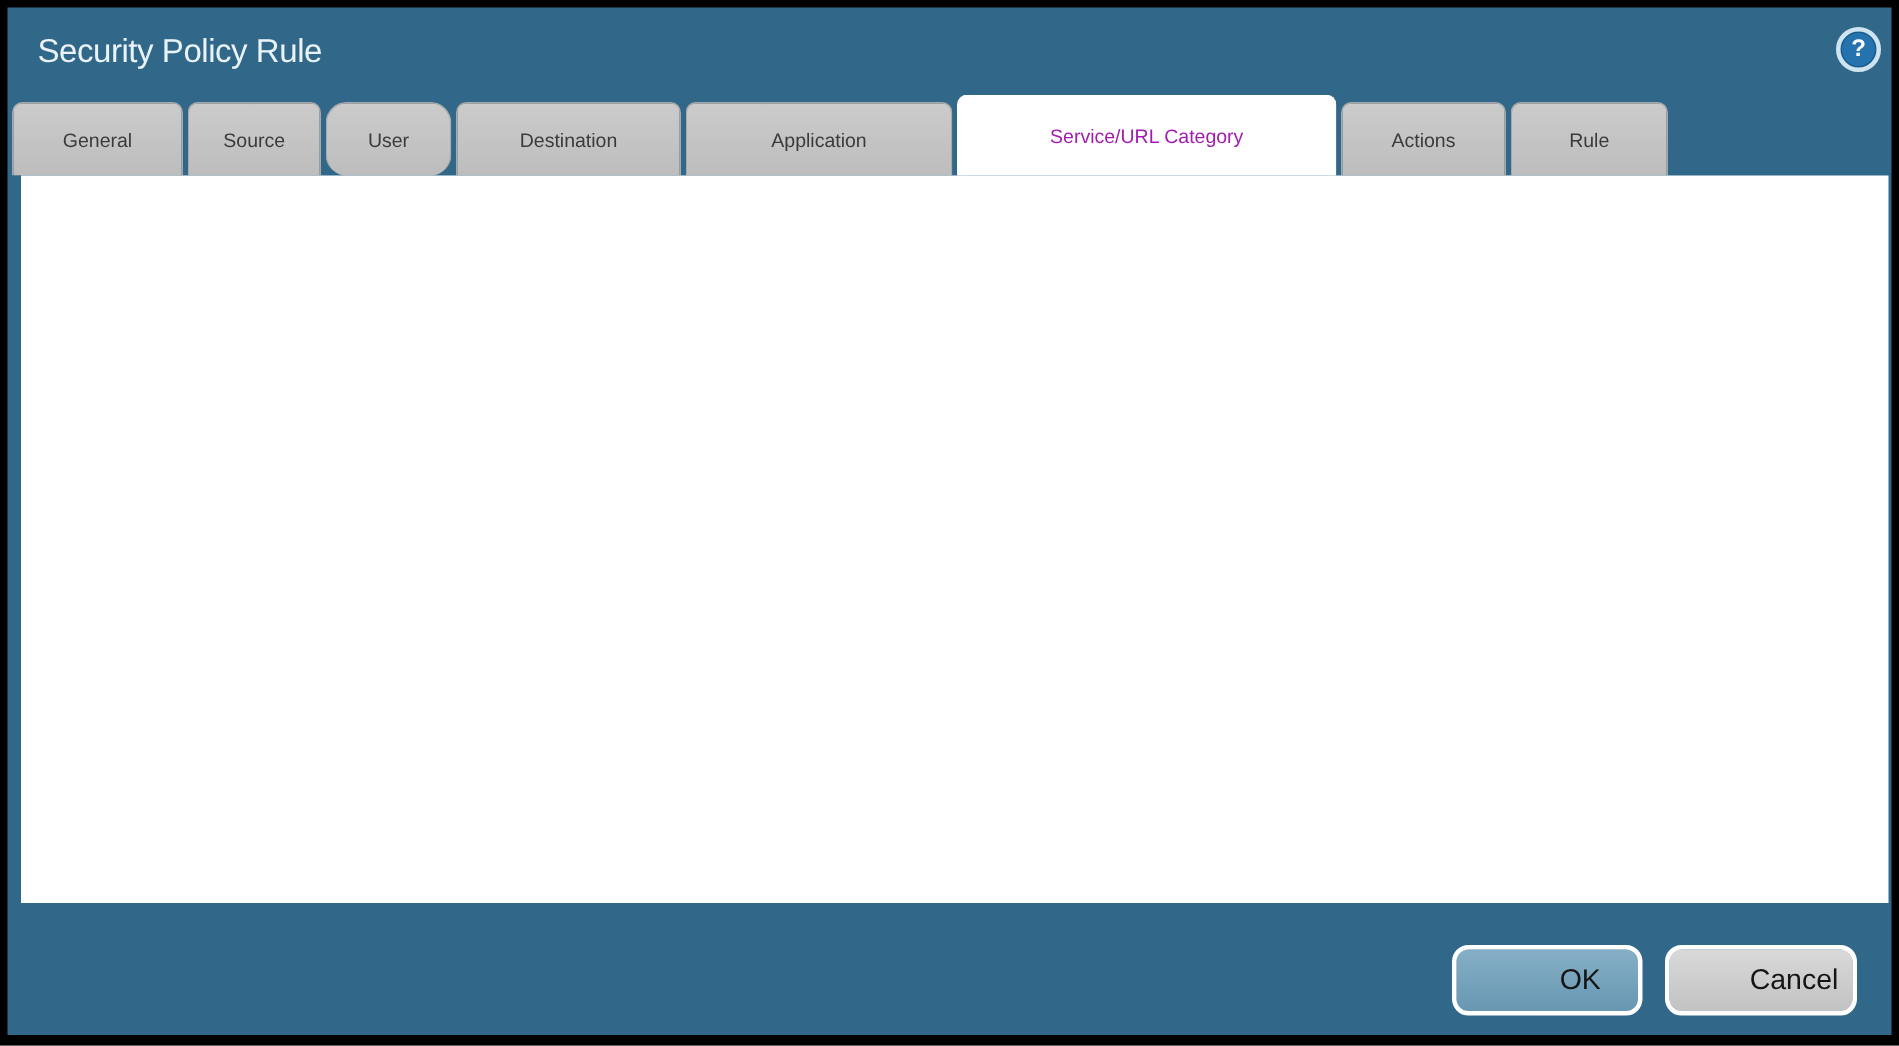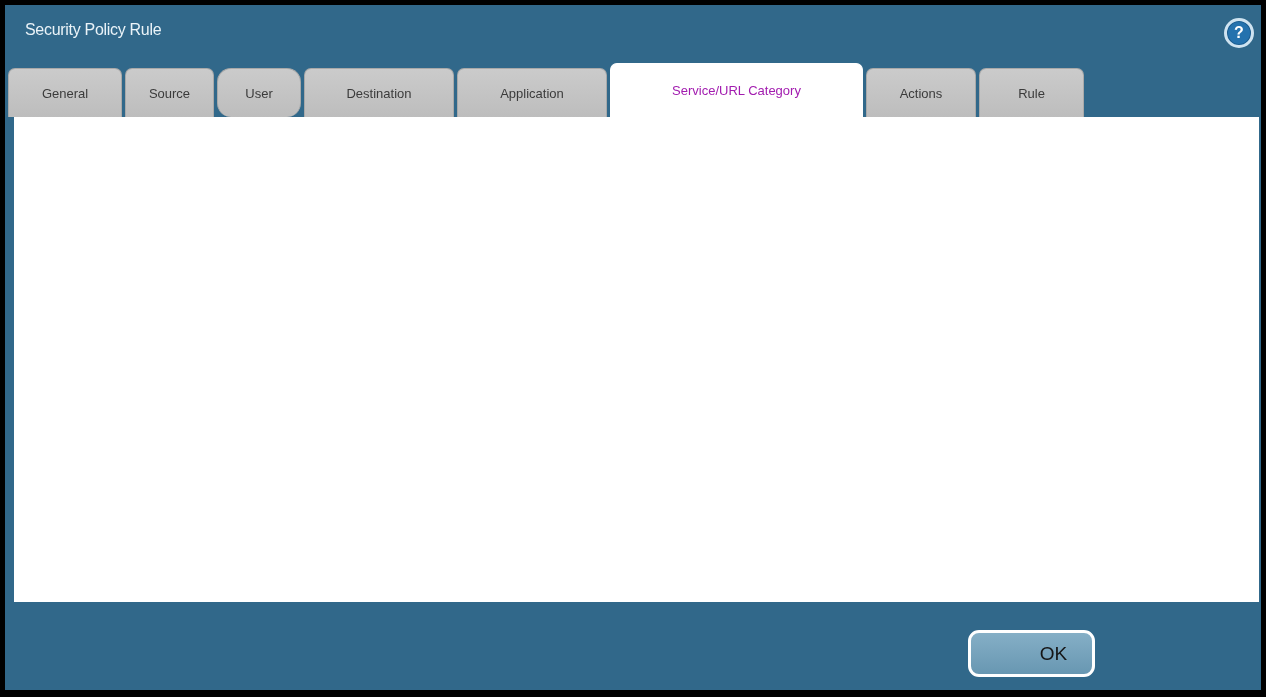--- a/index.html
+++ b/index.html
@@ -1,32 +1,32 @@
 <!DOCTYPE html>
 <html><head>
 <meta charset="utf-8">
 <style>
   * { margin:0; padding:0; box-sizing:border-box; }
   body { font-family:"Liberation Sans", sans-serif; background:#000; }
   .frame { position:relative; width:1266px; height:697px; background:#000; overflow:hidden; }
   .screen { position:absolute; left:5px; top:5px; right:5px; bottom:7px; background:#31688a; }
 
   
-  .dialog-title { position:absolute; left:20px; top:16px; font-size:16px; color:#eaf3f8; letter-spacing:-0.3px; }
+  .dialog-title { position:absolute; left:20px; top:16px; font-size:22px; color:#eaf3f8; letter-spacing:-0.3px; }
   .help-icon { position:absolute; left:1219px; top:13px; width:30px; height:30px; border-radius:50%;
     background:#2472ae; border:3px solid #cfe3f0; box-shadow:0 0 0 1px #1b5c8d inset; cursor:pointer;
     display:flex; align-items:center; justify-content:center; color:#fff; font-size:16px; font-weight:bold; }
 
   
   .tabrow { position:absolute; left:3px; top:58px; height:54px; display:flex; align-items:flex-end; }
   .tab { height:49px; margin-right:3px; background:linear-gradient(#cbcbcb,#bdbdbd);
     border-radius:7px 7px 0 0; display:flex; align-items:center; justify-content:center;
     font-size:13px; color:#3b3b3b; cursor:pointer; border:1px solid #a9a9a9; border-bottom:none; }
   .tab:nth-child(1){ width:114px; } .tab:nth-child(2){ width:89px; } .tab:nth-child(3){ width:84px;border-radius:14px; }
-  .tab:nth-child(4){ width:150px; } .tab:nth-child(5){ width:150px; } .tab:nth-child(6){ width:253px; }
+  .tab:nth-child(4){ width:150px; } .tab:nth-child(5){ width:178px; } .tab:nth-child(6){ width:253px; }
   .tab:nth-child(7){ width:110px; } .tab:nth-child(8){ width:105px; }
   .tab.active { height:54px; background:#ffffff; border-color:#ffffff; color:#a21caf; z-index:3; }
 
   .dialog-body { position:absolute; left:9px; top:112px; width:1245px; height:485px; background:#ffffff; z-index:1; }
 
   
   .panel { position:absolute; display:flex; flex-direction:column; }
   .panel-left  { left:22px;  top:142px; width:608px; height:423px; }
   .panel-right { left:637px; top:142px; width:605px; height:426px; }
   .panel-toolbar { height:40px; background:#3e4a52; display:flex; align-items:center; flex:none; }
@@ -170,15 +170,16 @@
             <svg width="15" height="15" viewBox="0 0 14 14">
                 <rect x="1" y="5" width="12" height="4" rx="1" fill="#8d4a3e"></rect>
               </svg>
           </span>
           <span class="ft-label">Delete</span>
         </button>
       </div>
     </div>
 
     <button class="btn btn-ok">OK</button>
+    <button class="btn btn-cancel">Cancel</button>
 
   </div>
 </div>
 
 </body></html>

